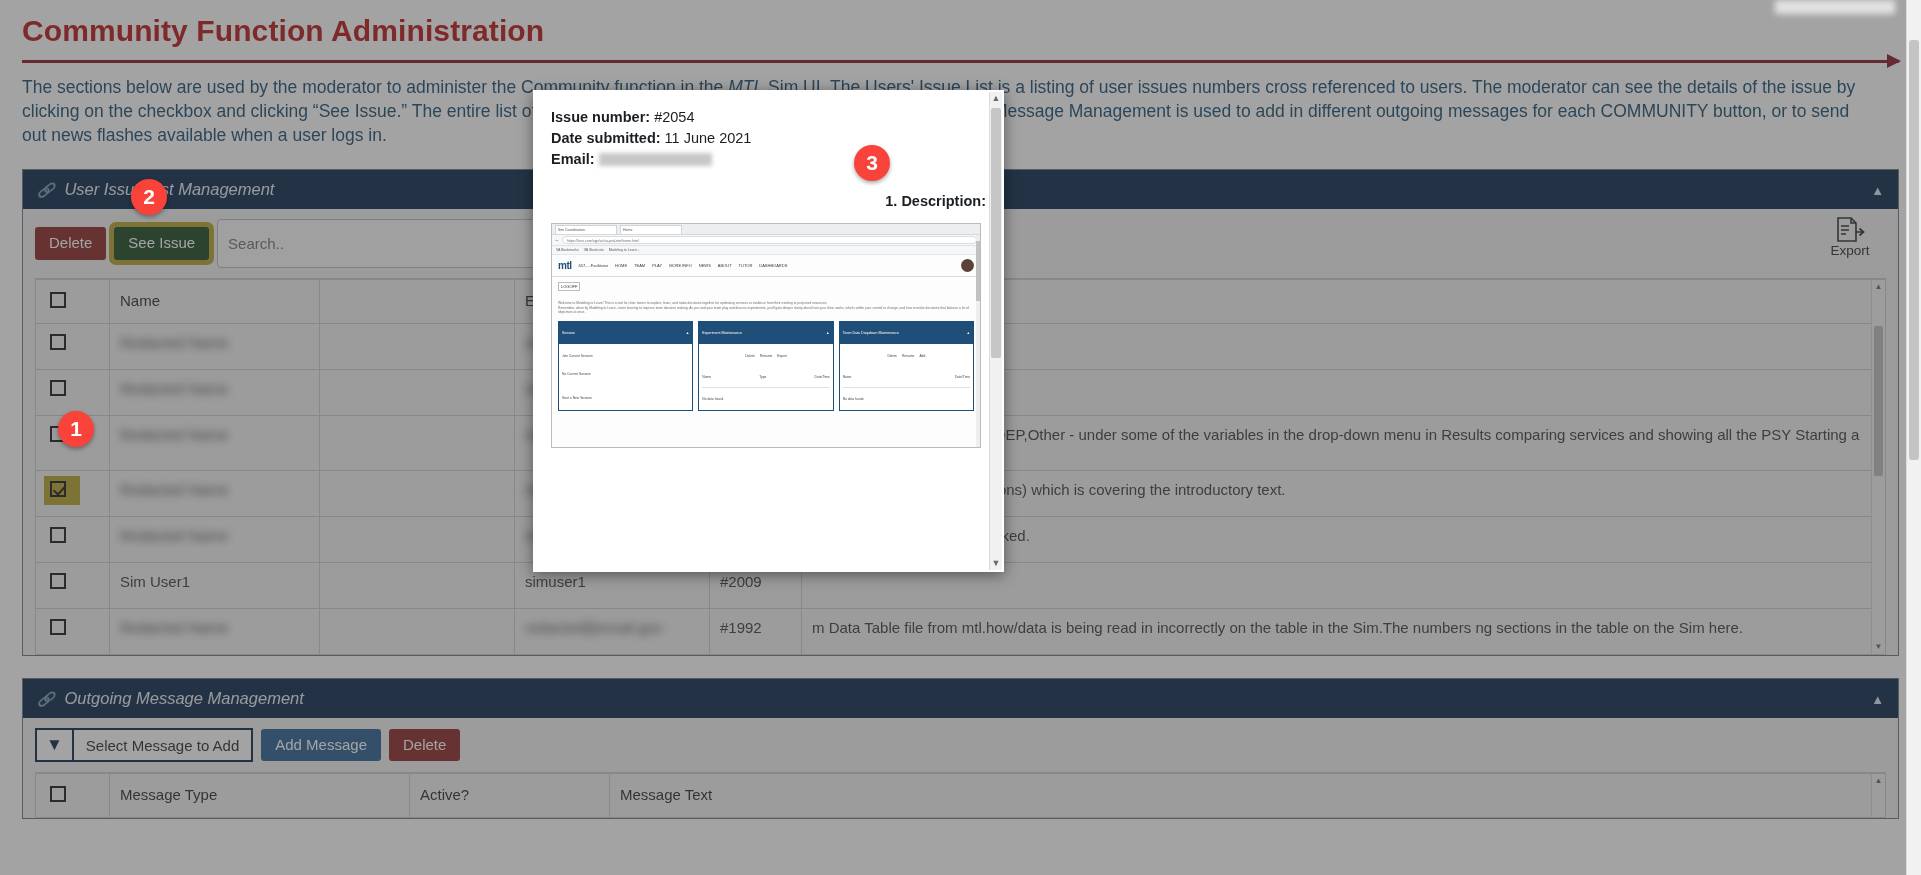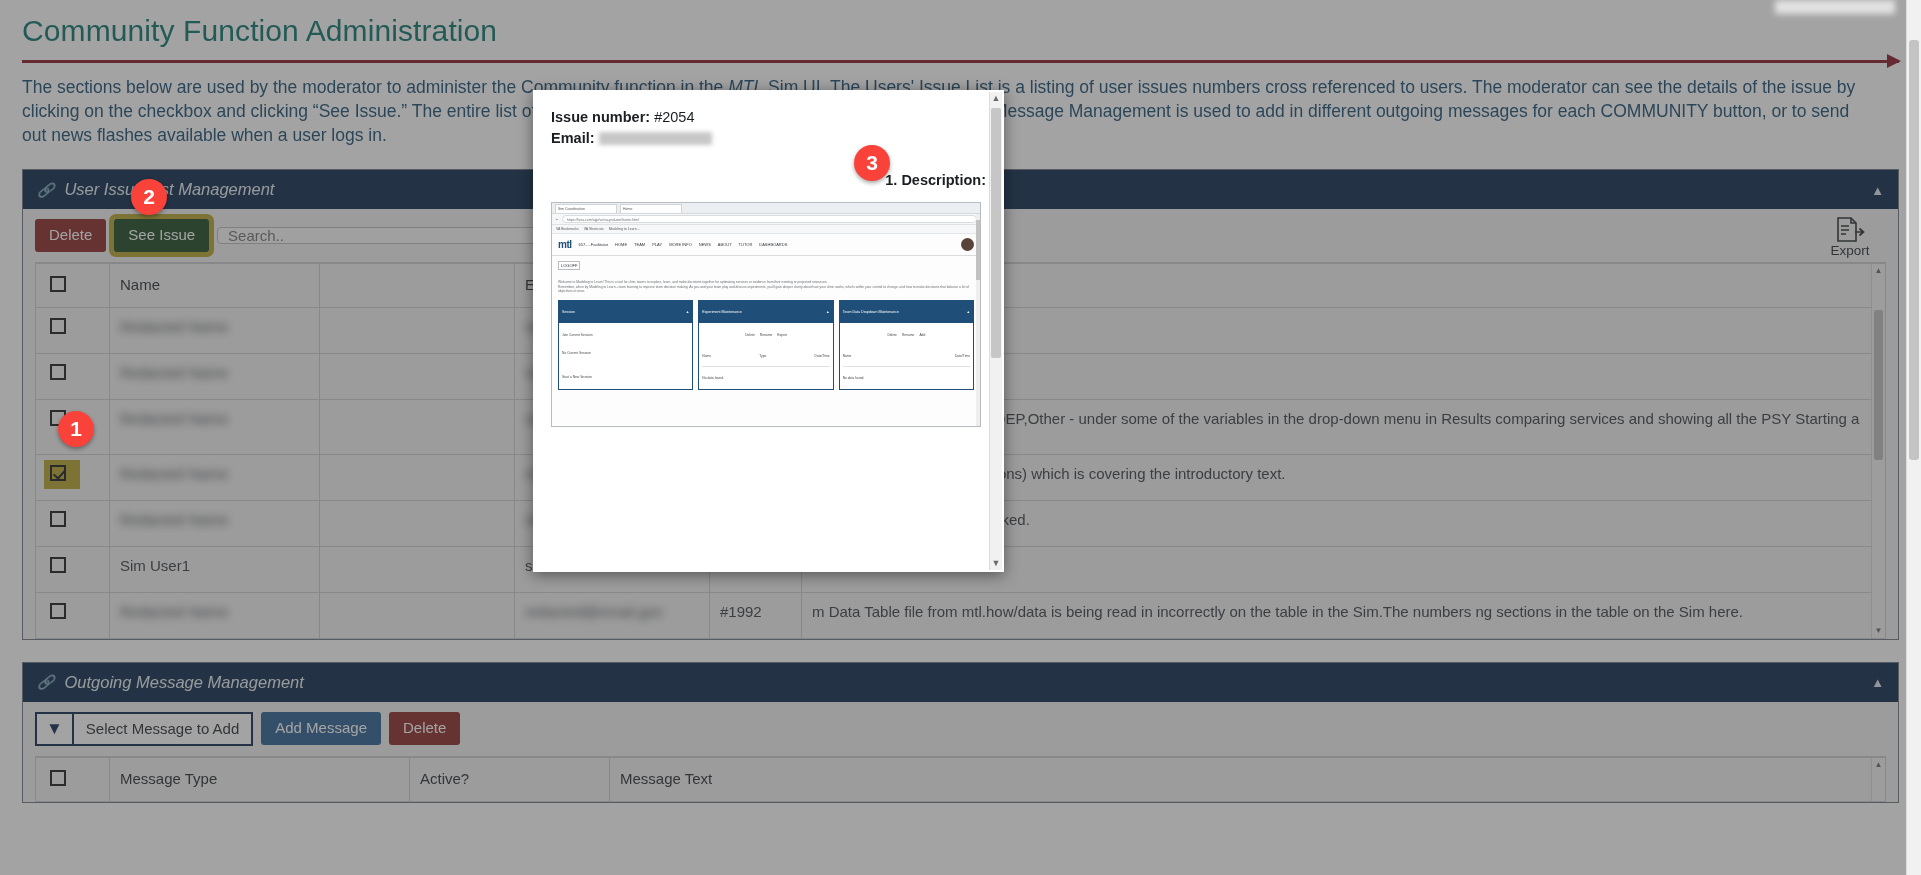--- a/index.html
+++ b/index.html
@@ -17,22 +17,22 @@
     background: #ffffff;
   }
   #scrim {
     position: absolute; inset: 0;
     background: rgba(60,60,60,0.47);
     z-index: 50;
   }
 
   .page-title {
     font-size: 30px;
-    font-weight: normal;
-    color: #0f766e;
+    font-weight: bold;
+    color: #b91c1c;
     padding: 14px 0 6px 22px;
     letter-spacing: .1px;
   }
   .title-rule {
     position: relative;
     height: 3px;
     background: #8b1c2b;
     margin: 6px 22px 0 22px;
   }
   .title-rule:after {
@@ -89,21 +89,21 @@
     border-radius: 3px;
     font-family: inherit;
     line-height: 1.1;
   }
   .btn-delete { background: #8e2b2b; }
   .btn-see { background: #1f4d24; }
   .btn-add { background: #2f6193; }
   .hl-box { outline: 5px solid #b5a52e; outline-offset: 0; border-radius: 2px; }
   .search {
     flex: 0 0 330px;
-    height: 17px;
+    height: 49px;
     border: 1px solid #b9bdc1;
     background: #fafafa;
     border-radius: 4px;
     padding: 0 10px;
     font-size: 15px;
     color: #6b7177;
     font-family: inherit;
   }
   .export {
     position: absolute; right: 6px; top: -2px;
@@ -462,20 +462,24 @@
       <div class="arr up">▲</div>
       <div class="thumb"></div>
       <div class="arr dn">▼</div>
     </div>
 
     <p class="kv">
       <b>Issue number:</b>
       <span>#2054</span>
     </p>
     <p class="kv">
+      <b>Date submitted:</b>
+      <span>11 June 2021</span>
+    </p>
+    <p class="kv">
       <b>Email:</b>
       <span class="redact" style="width:113px"></span>
     </p>
 
     <div class="sec-title">1. Description:</div>
 
 
     <div class="shot mini">
       <div class="mini-chrome">
         <span class="mini-tab">Sim Coordination</span>

